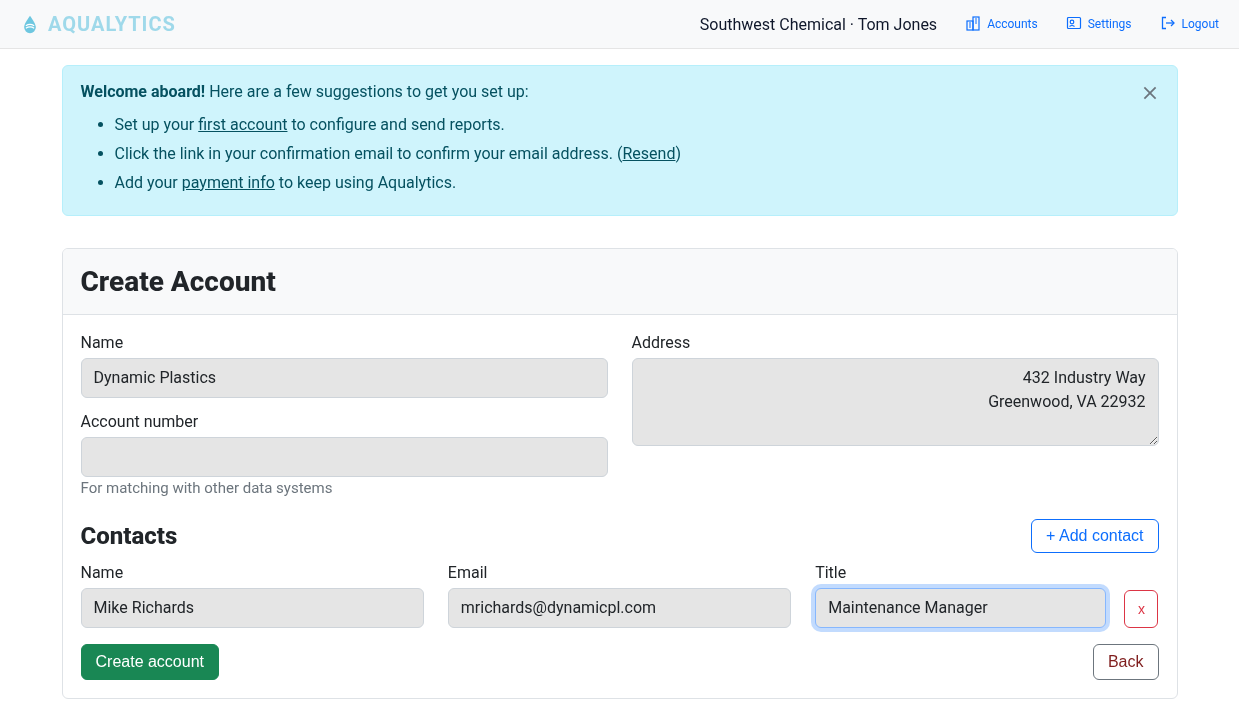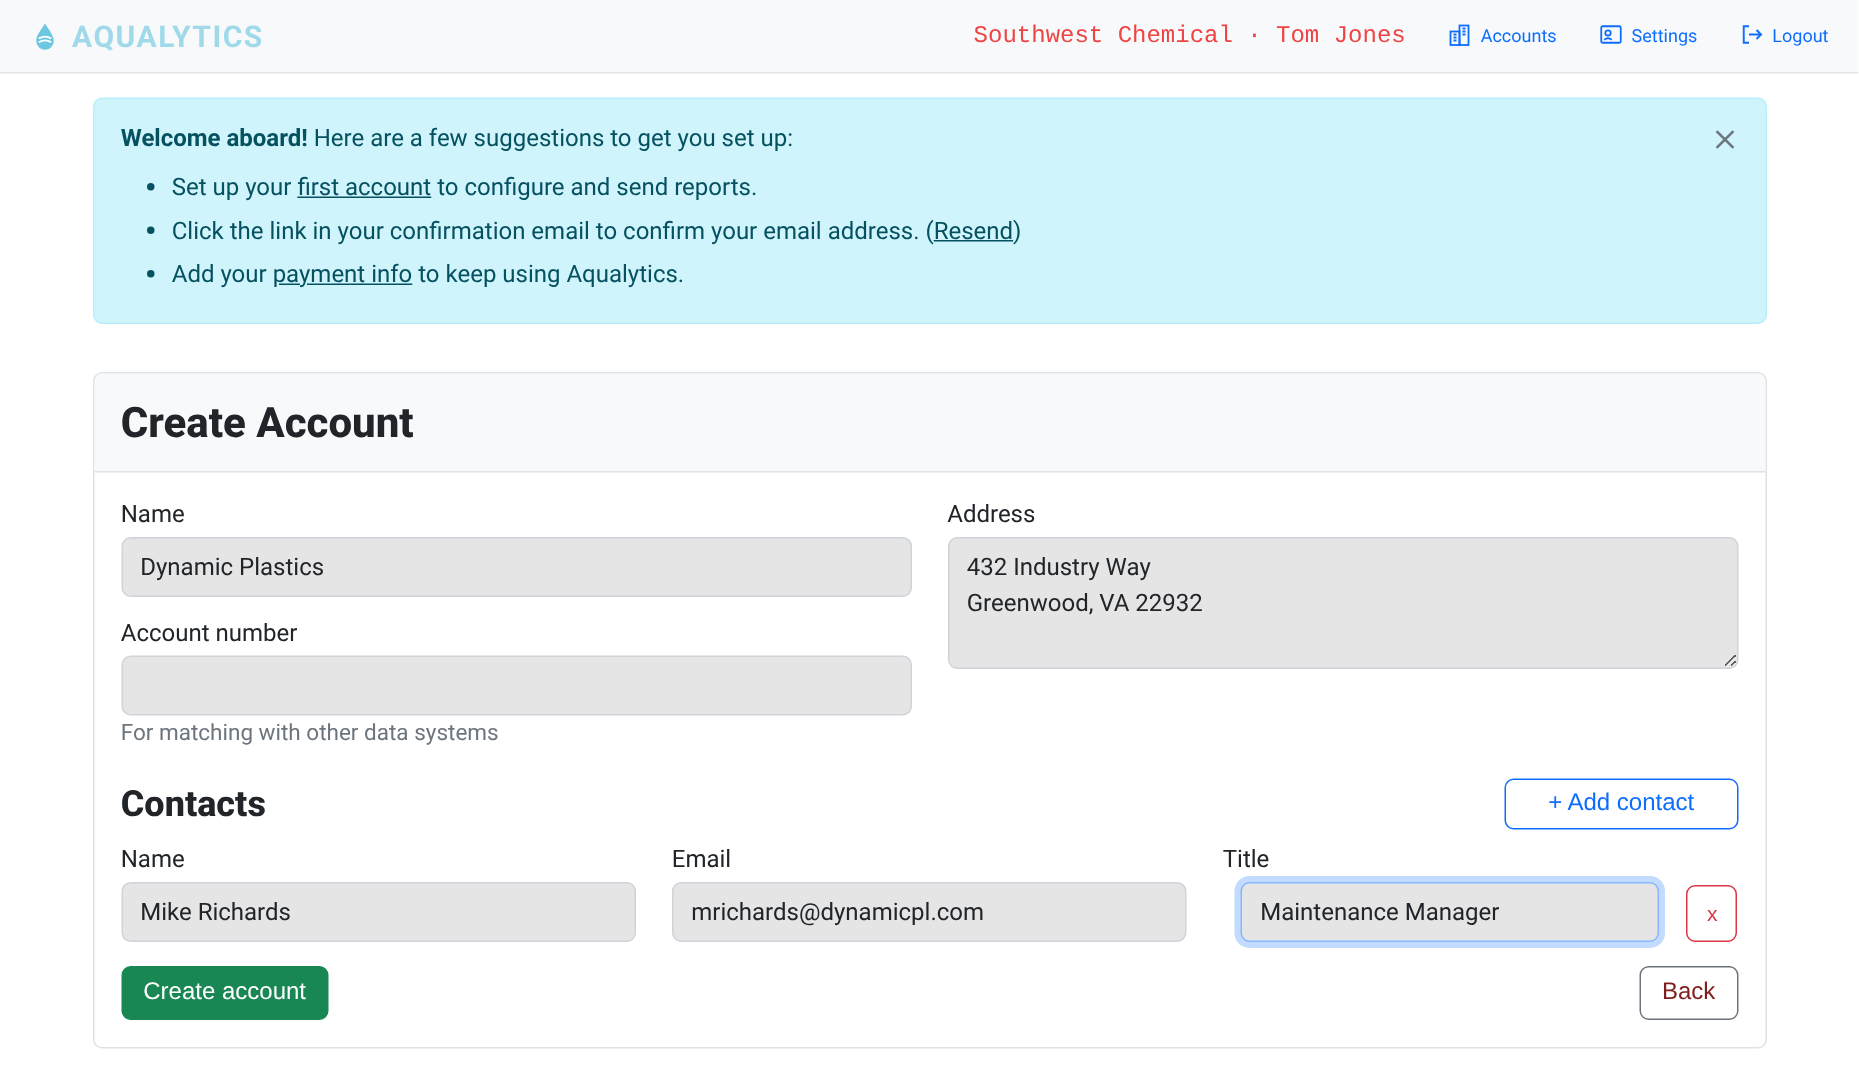--- a/index.html
+++ b/index.html
@@ -33,23 +33,22 @@
     .brand-logo {
       width: 20px;
       height: 20px;
     }
     .nav-right {
       display: flex;
       align-items: center;
       gap: 28px;
     }
     .org-user {
-      color: #ef4444;
-      font-size: 16px;
-      font-family: Liberation Mono, monospace;
+      color: #0f172a;
+      font-size: 16px;
     }
     .nav-link {
       color: #0d6efd;
       text-decoration: none;
       display: inline-flex;
       align-items: center;
       gap: 6px;
       font-size: 12px;
       cursor: pointer;
     }
@@ -138,20 +137,21 @@
       border: 1px solid #ced4da;
       border-radius: 6px;
       background: #e5e5e5;
       color: #212529;
       font-family: inherit;
       line-height: 1.5;
     }
     textarea.form-control {
       resize: both;
       min-height: 76px;
+      text-align: right;
     }
     .form-control.focused {
       border-color: #86b7fe;
       outline: 0;
       box-shadow: 0 0 0 4px rgba(13,110,253,.25);
     }
     .help-text {
       color: #6c757d;
       font-size: 15px;
       margin-top: 2px;
@@ -165,21 +165,21 @@
     }
     .contacts-header h2 {
       font-size: 24px;
       font-weight: 800;
     }
     .btn-outline-primary {
       background: #fff;
       color: #0d6efd;
       border: 1px solid #0d6efd;
       border-radius: 6px;
-      padding: 7px 28px;
+      padding: 7px 14px;
       font-size: 16px;
       cursor: pointer;
     }
     .contact-row {
       display: flex;
       gap: 24px;
       align-items: flex-end;
       margin-bottom: 16px;
     }
     .contact-col {
@@ -189,21 +189,20 @@
       display: block;
       margin-bottom: 6px;
     }
     .contact-title-wrap {
       display: flex;
       gap: 18px;
       align-items: flex-end;
     }
     .contact-title-wrap .title-input {
       flex: 1;
-      margin-left: 12px;
     }
     .btn-remove {
       background: #fff;
       border: 1px solid #dc3545;
       color: #dc3545;
       border-radius: 6px;
       width: 34px;
       height: 38px;
       font-size: 14px;
       cursor: pointer;

